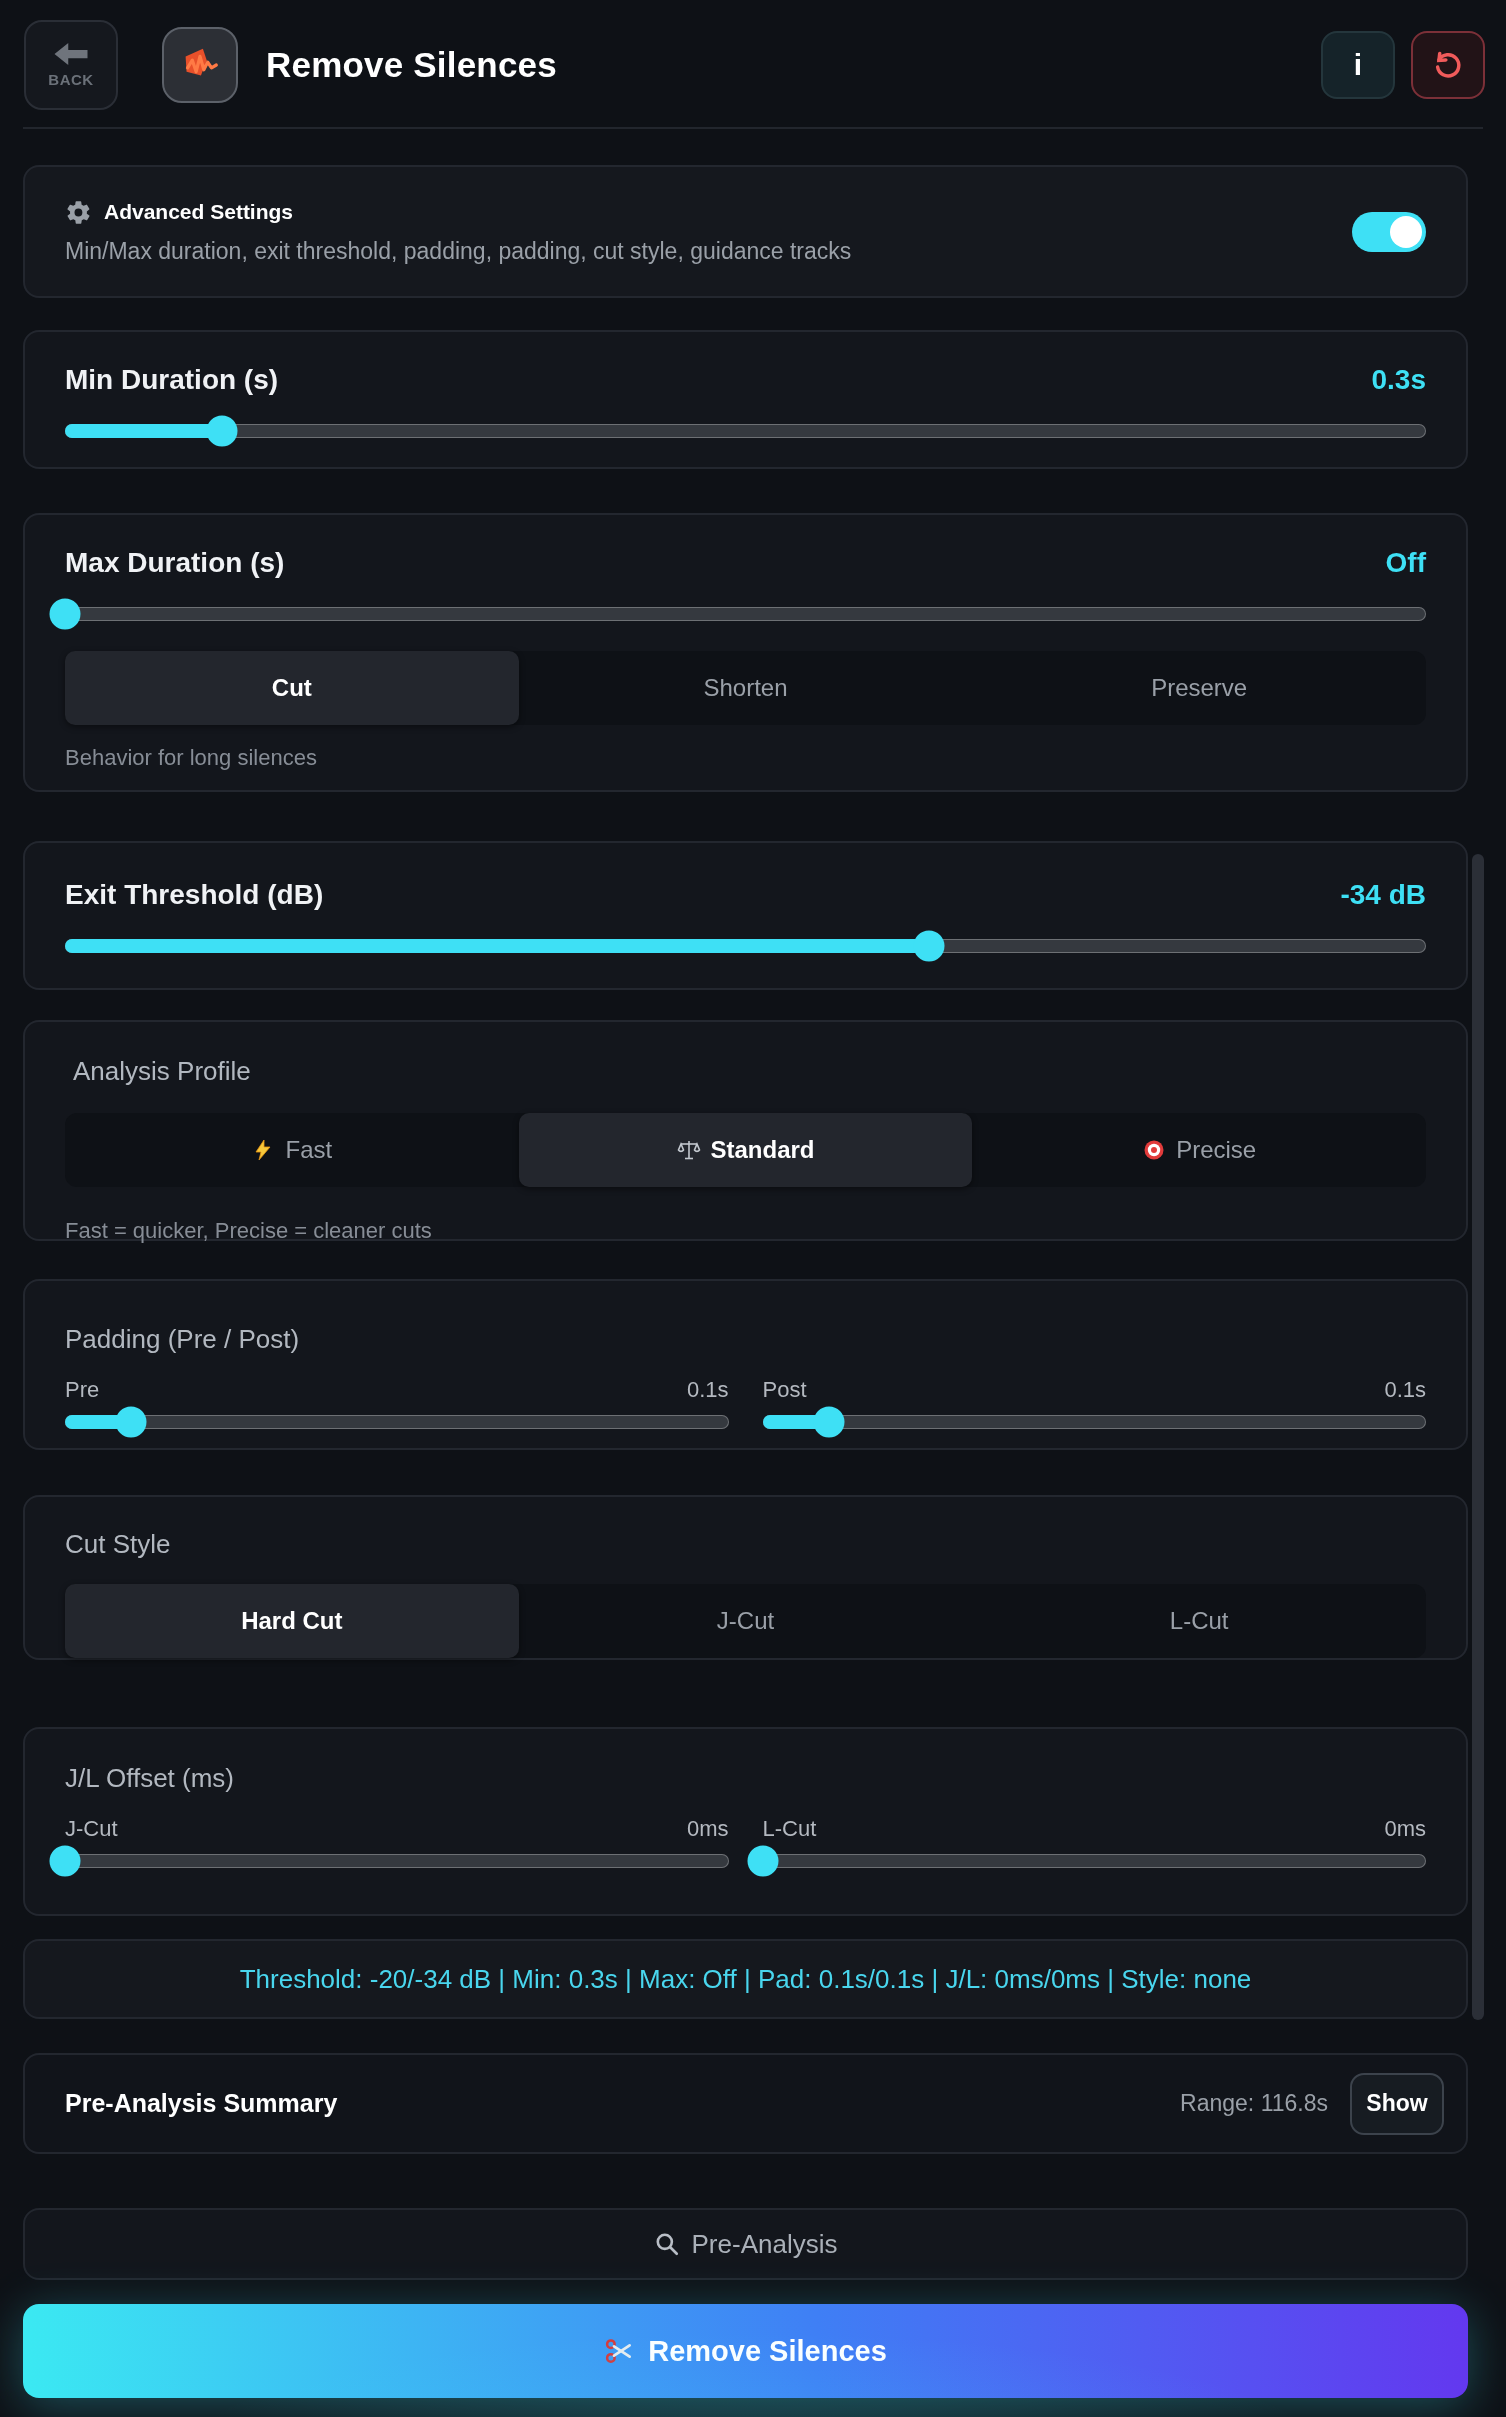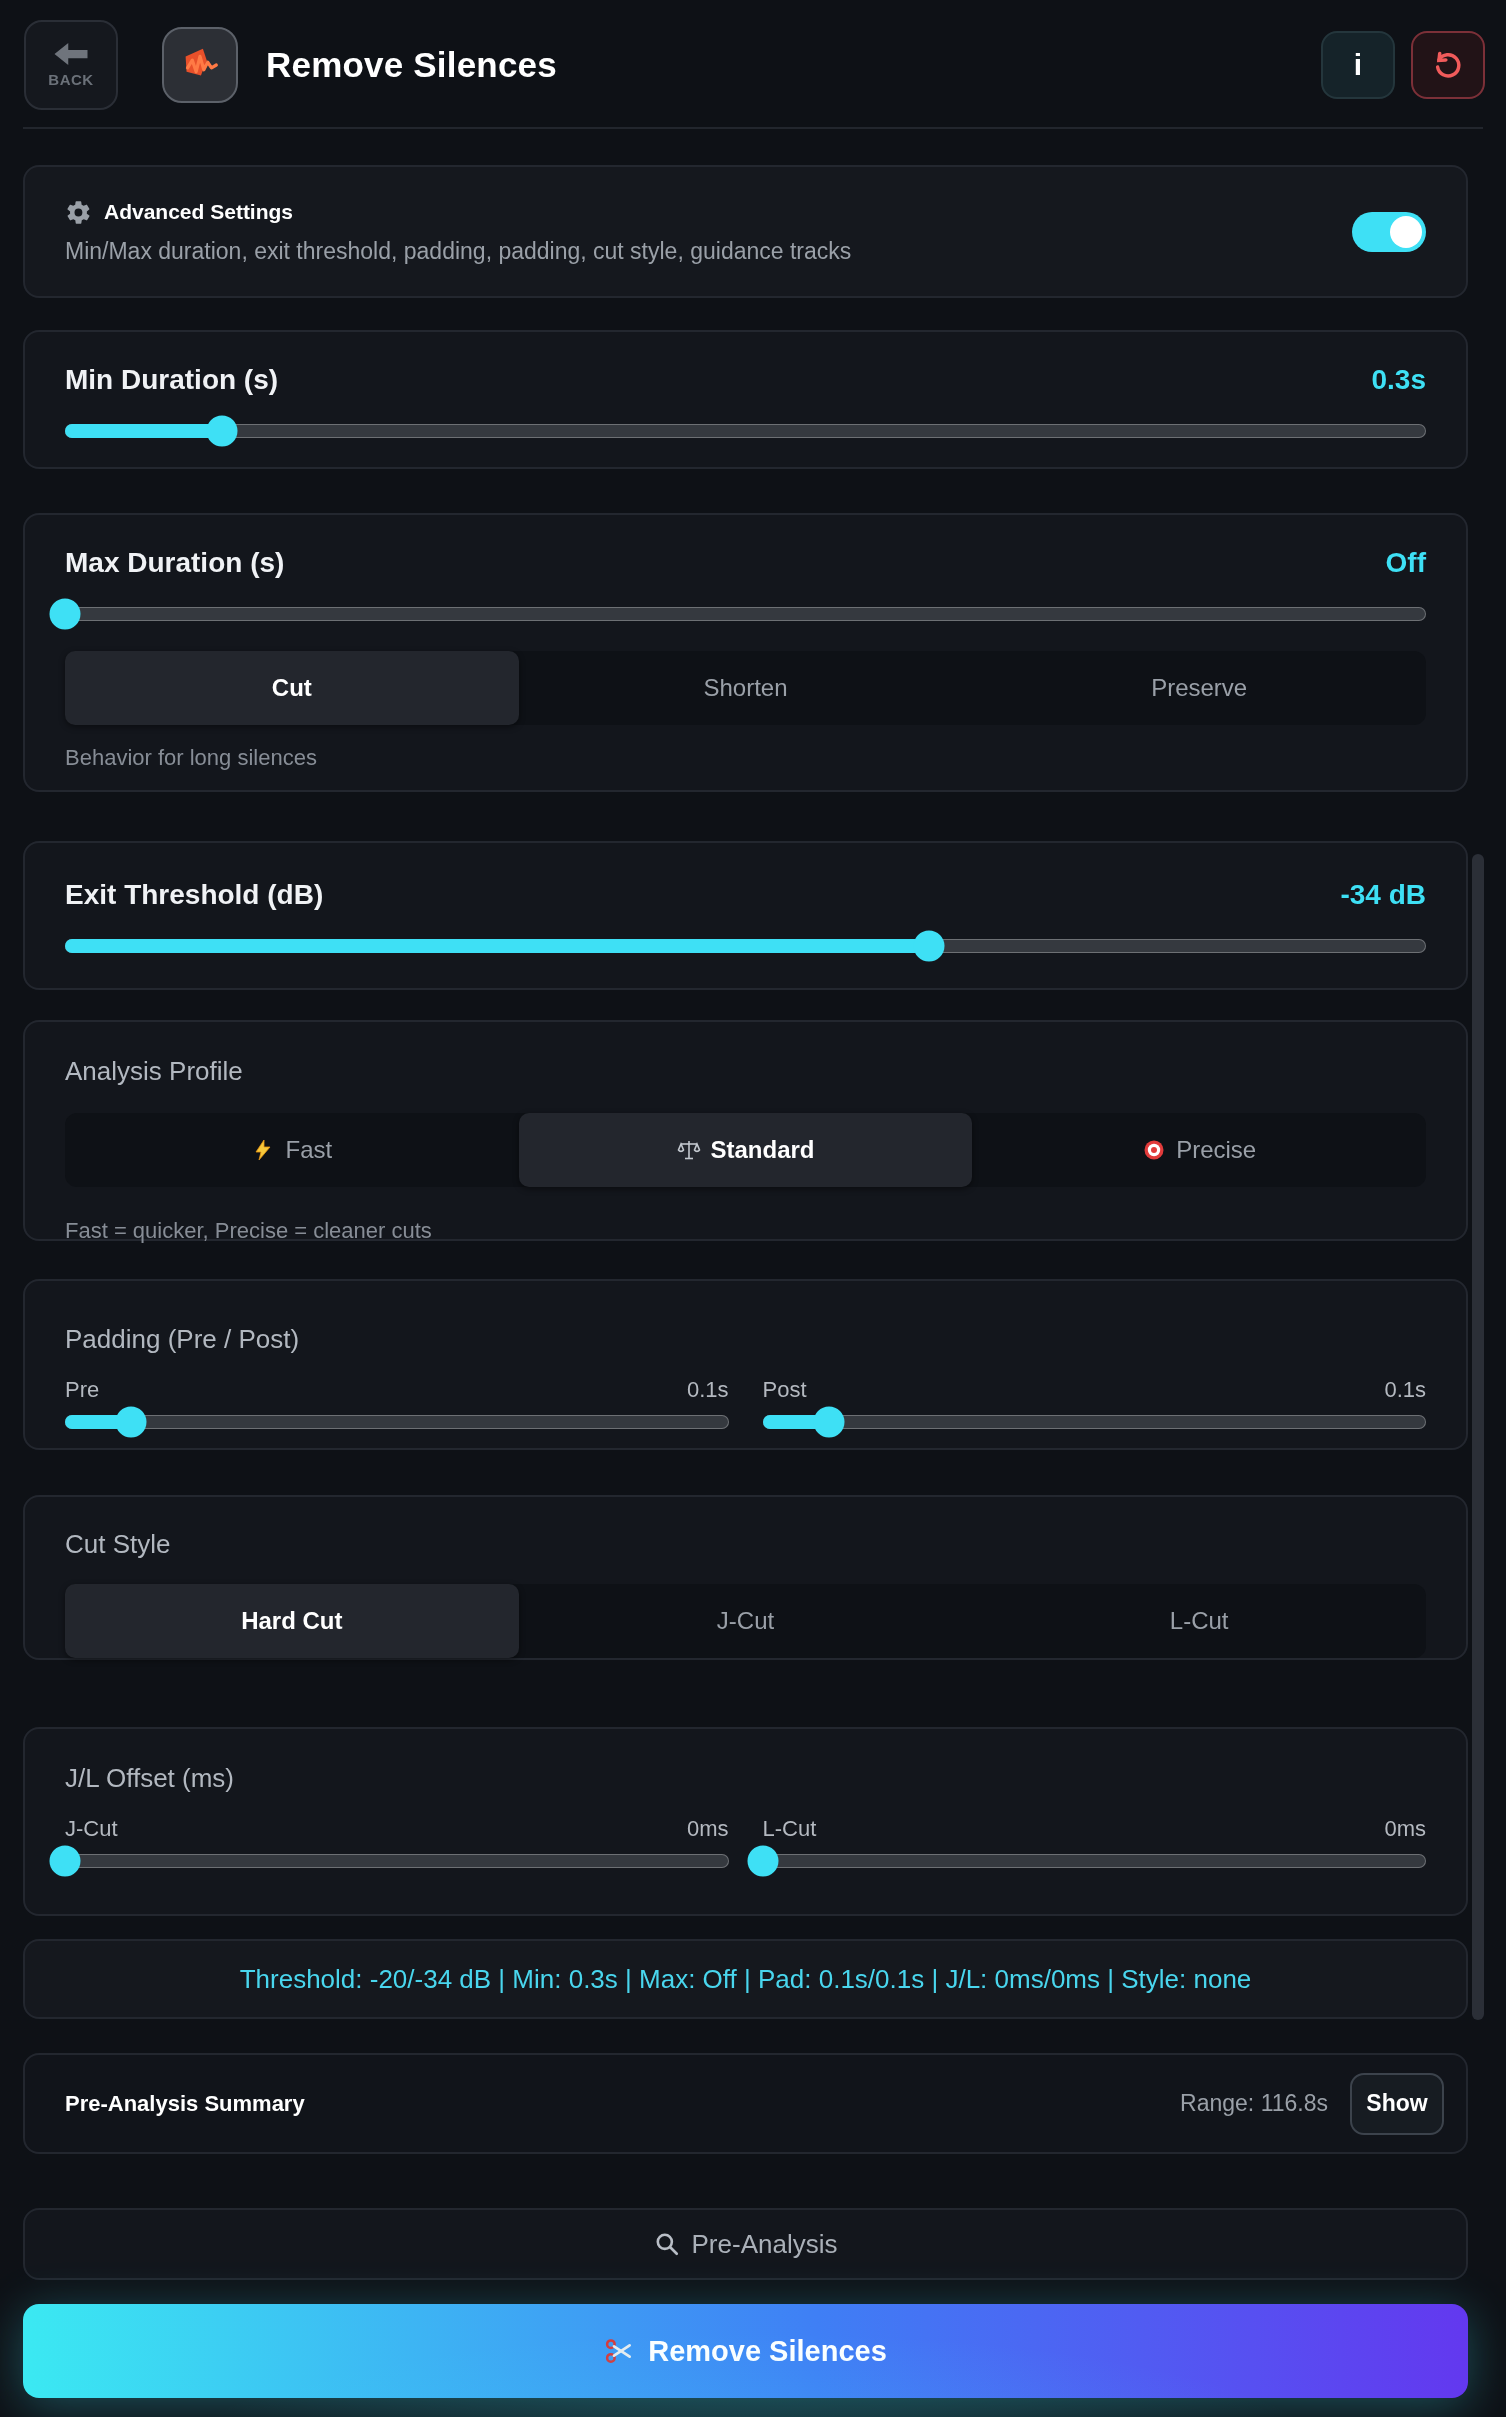--- a/index.html
+++ b/index.html
@@ -45,21 +45,21 @@
   .toggle .knob{position:absolute;top:4px;right:4px;width:32px;height:32px;border-radius:50%;background:#fff;}
   
   .dual{display:flex;gap:34px;}
   .dual>div{flex:1;}
   .mini-row{display:flex;justify-content:space-between;font-size:22px;color:#b4b9c0;}
   
   .summary-card{height:80px;display:flex;align-items:center;justify-content:center;}
   .summary-text{font-size:26px;color:#49D6EE;}
   
   .pas-card{height:101px;display:flex;align-items:center;background:#11141a;}
-  .pas-title{font-size:22px;font-weight:700;color:#fff;}
+  .pas-title{font-size:25px;font-weight:700;color:#fff;}
   .pas-range{margin-left:auto;font-size:23px;color:#9aa0a8;margin-right:22px;}
   .show-btn{box-sizing:border-box;width:94px;height:62px;border-radius:14px;background:#171c22;border:2px solid #3c434c;
             color:#fff;font-size:23px;font-weight:700;display:flex;align-items:center;justify-content:center;cursor:pointer;}
   
   .pre-btn{height:72px;display:flex;align-items:center;justify-content:center;gap:12px;
            font-size:26px;color:#aab0b8;cursor:pointer;}
   .remove-btn{position:relative;height:94px;border:none;border-radius:16px;width:100%;cursor:pointer;
               background:linear-gradient(90deg,#3BE9F2 0%,#3F7FF5 55%,#6338EF 100%);
               display:flex;align-items:center;justify-content:center;gap:14px;
               font-size:29px;font-weight:700;color:#ffffff;
@@ -162,21 +162,21 @@
         </div>
         <div class="slider" style="margin-top:28px;">
           <div class="fill" style="width: 63.5%;"></div>
           <div class="thumb" style="left: 63.5%;"></div>
         </div>
       </div>
     </div>
 
     <div class="card" style="margin-top:30px;height:221px;">
       <div class="card-pad">
-        <div class="card-title-dim" style="padding-top:34px;">Analysis Profile</div>
+        <div class="card-title-dim" style="padding-top:34px;margin-left:8px;">Analysis Profile</div>
         <div class="seg" style="margin-top:26px;">
           <div class="seg-item">
             <svg width="24" height="24" viewBox="0 0 24 24">
               <path d="M13 2 L5 14 h5 l-2 8 L19 9 h-6 Z" fill="#f7c83b" stroke="#e8940f" stroke-width="0.8"></path>
             </svg>
             <span>Fast</span>
           </div>
           <div class="seg-item sel">
             <svg width="24" height="24" viewBox="0 0 24 24" stroke="#c3c8cf" stroke-width="1.6" fill="none">
               <line x1="12" y1="3" x2="12" y2="20"></line>

